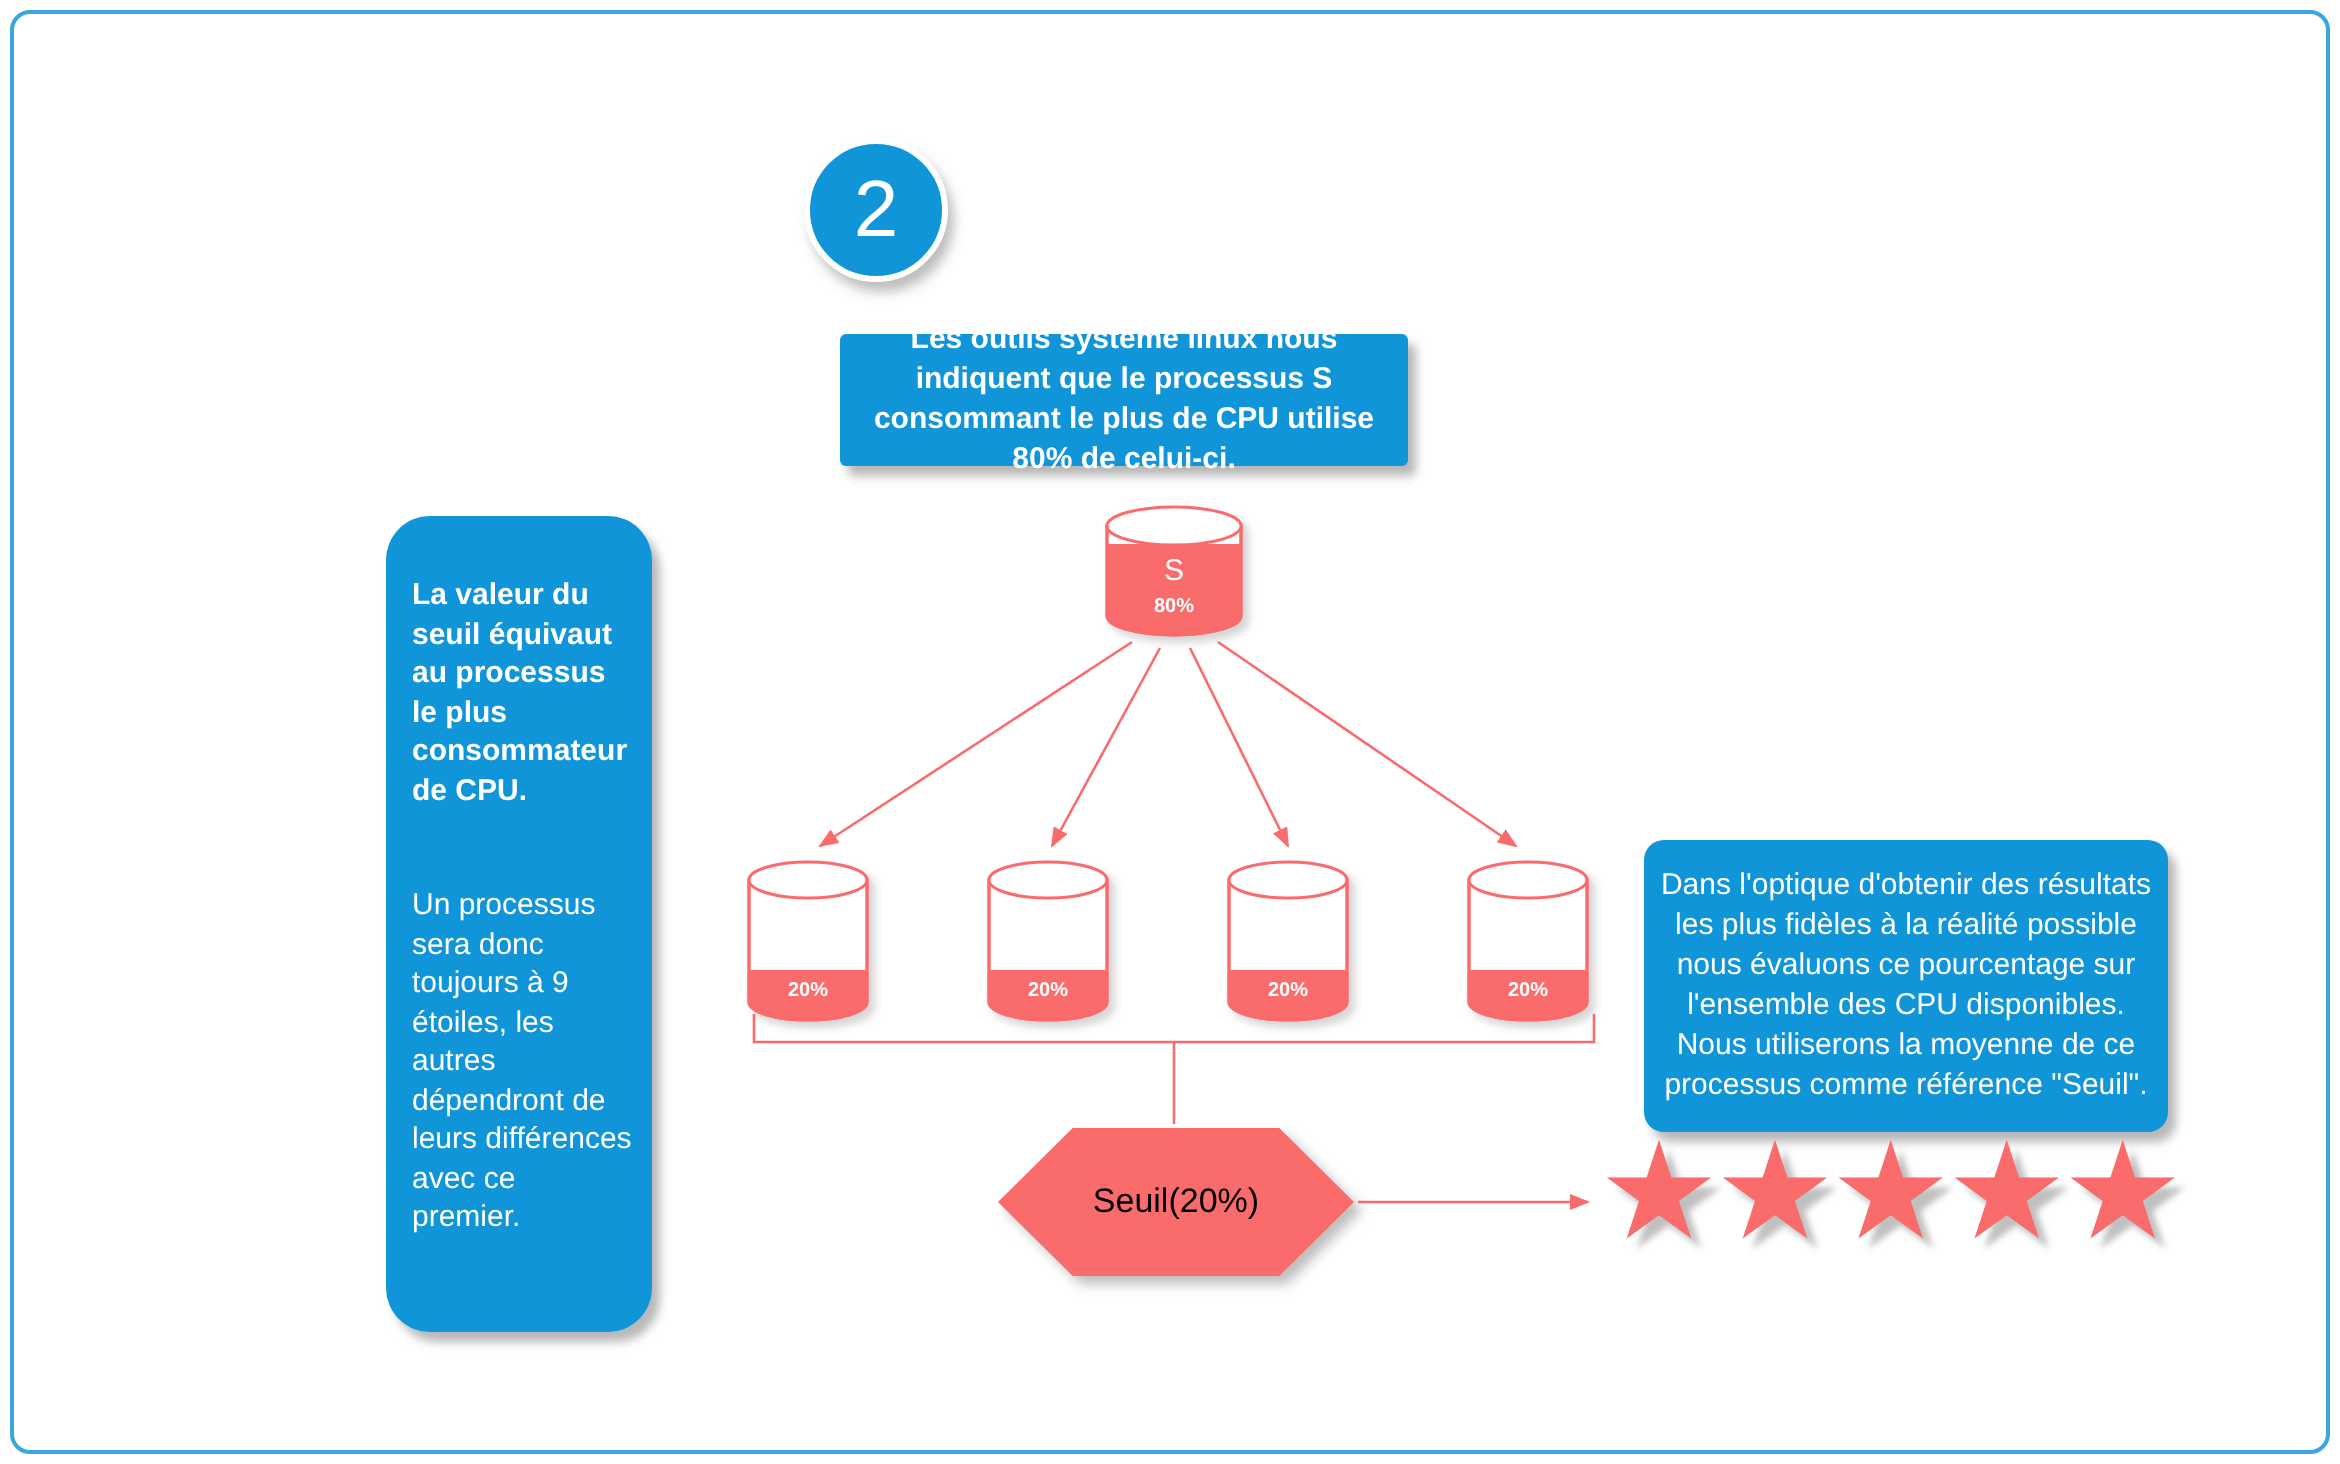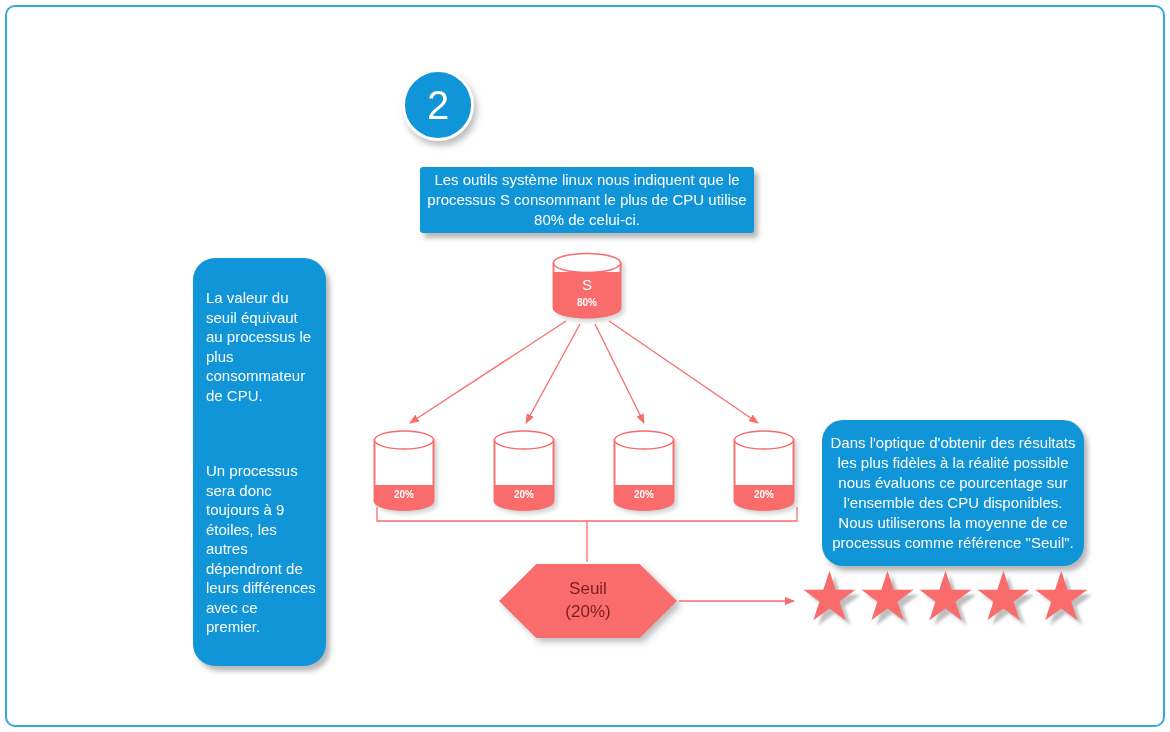--- a/index.html
+++ b/index.html
@@ -2,33 +2,33 @@
 <html><head>
 <meta charset="utf-8">
 <style>
   html,body{margin:0;padding:0;background:#ffffff;}
   body{font-family:"Liberation Sans",sans-serif;}
   .page{position:relative;width:1170px;height:732px;background:#ffffff;overflow:hidden;}
   .frame{position:absolute;left:5px;top:5px;right:5px;bottom:5px;border:2px solid #3aa6de;border-radius:10px;}
   .blue-box{position:absolute;background:#1095d9;color:#ffffff;box-shadow:4px 5px 5px rgba(125,125,125,.55);}
   .step-circle{position:absolute;left:402px;top:69px;width:66px;height:66px;border-radius:50%;background:#1095d9;border:3px solid #ffffff;box-shadow:3px 5px 6px rgba(125,125,125,.5);display:flex;align-items:center;justify-content:center;color:#ffffff;font-size:40px;z-index:3;}
   .title-box{left:487px;top:77px;width:290px;height:53px;border-radius:8px;display:flex;align-items:center;justify-content:center;text-align:center;font-size:15px;line-height:1.3;padding:0 24px;box-sizing:border-box;}
-  .top-note{left:420px;top:167px;width:334px;height:66px;border-radius:3px;display:flex;align-items:center;justify-content:center;text-align:center;font-size:15px;line-height:1.32;padding:6px 6px;box-sizing:border-box;}
+  .top-note{left:420px;top:167px;width:284px;height:66px;border-radius:3px;display:flex;align-items:center;justify-content:center;text-align:center;font-size:15px;line-height:1.32;padding:6px 6px;box-sizing:border-box;font-weight:bold;}
   .left-note{left:193px;top:258px;width:133px;height:408px;border-radius:22px;font-size:15px;line-height:1.3;padding:30px 10px 10px 13px;box-sizing:border-box;}
-  .left-note .bold{font-weight:normal;margin-bottom:56px;}
-  .right-note{left:822px;top:420px;width:262px;height:146px;border-radius:21px;display:flex;align-items:center;justify-content:center;text-align:center;font-size:15px;line-height:1.33;padding:0 8px;box-sizing:border-box;}
+  .left-note .bold{font-weight:bold;margin-bottom:38px;}
+  .right-note{left:822px;top:420px;width:262px;height:146px;border-radius:10px;display:flex;align-items:center;justify-content:center;text-align:center;font-size:15px;line-height:1.33;padding:0 8px;box-sizing:border-box;}
   .cyl{position:absolute;filter:drop-shadow(3px 3px 2px rgba(130,130,130,.35));}
   .cyl-s{left:552px;top:252px;}
   .cyl-1{left:373px;top:430px;}
   .cyl-2{left:493px;top:430px;}
   .cyl-3{left:613px;top:430px;}
   .cyl-4{left:733px;top:430px;}
   .overlay{position:absolute;left:0;top:0;pointer-events:none;z-index:1;}
   .hexwrap{position:absolute;left:499px;top:564px;filter:drop-shadow(4px 4px 3px rgba(125,125,125,.5));z-index:2;}
-  .hex{width:178px;height:74px;background:#fa6b6c;clip-path:polygon(21% 0,79% 0,100% 50%,79% 100%,21% 100%,0 50%);color:#7f1d1d;display:flex;flex-direction:column;align-items:center;justify-content:center;font-size:17px;line-height:1.35;}
+  .hex{width:178px;height:74px;background:#fa6b6c;clip-path:polygon(21% 0,79% 0,100% 50%,79% 100%,21% 100%,0 50%);color:#000000;display:flex;flex-direction:row;align-items:center;justify-content:center;font-size:17px;line-height:1.35;}
   .stars{position:absolute;left:799px;top:562px;font-size:68px;line-height:1;color:#fa6b6c;letter-spacing:-3px;white-space:nowrap;text-shadow:5px 5px 3px rgba(130,130,130,.5);z-index:2;}
   svg text{font-family:"Liberation Sans",sans-serif;}
 </style>
 </head>
 <body>
 
 <div class="page">
   <div class="frame"></div>
 
   <svg class="overlay" width="1170" height="732" viewBox="0 0 1170 732">

